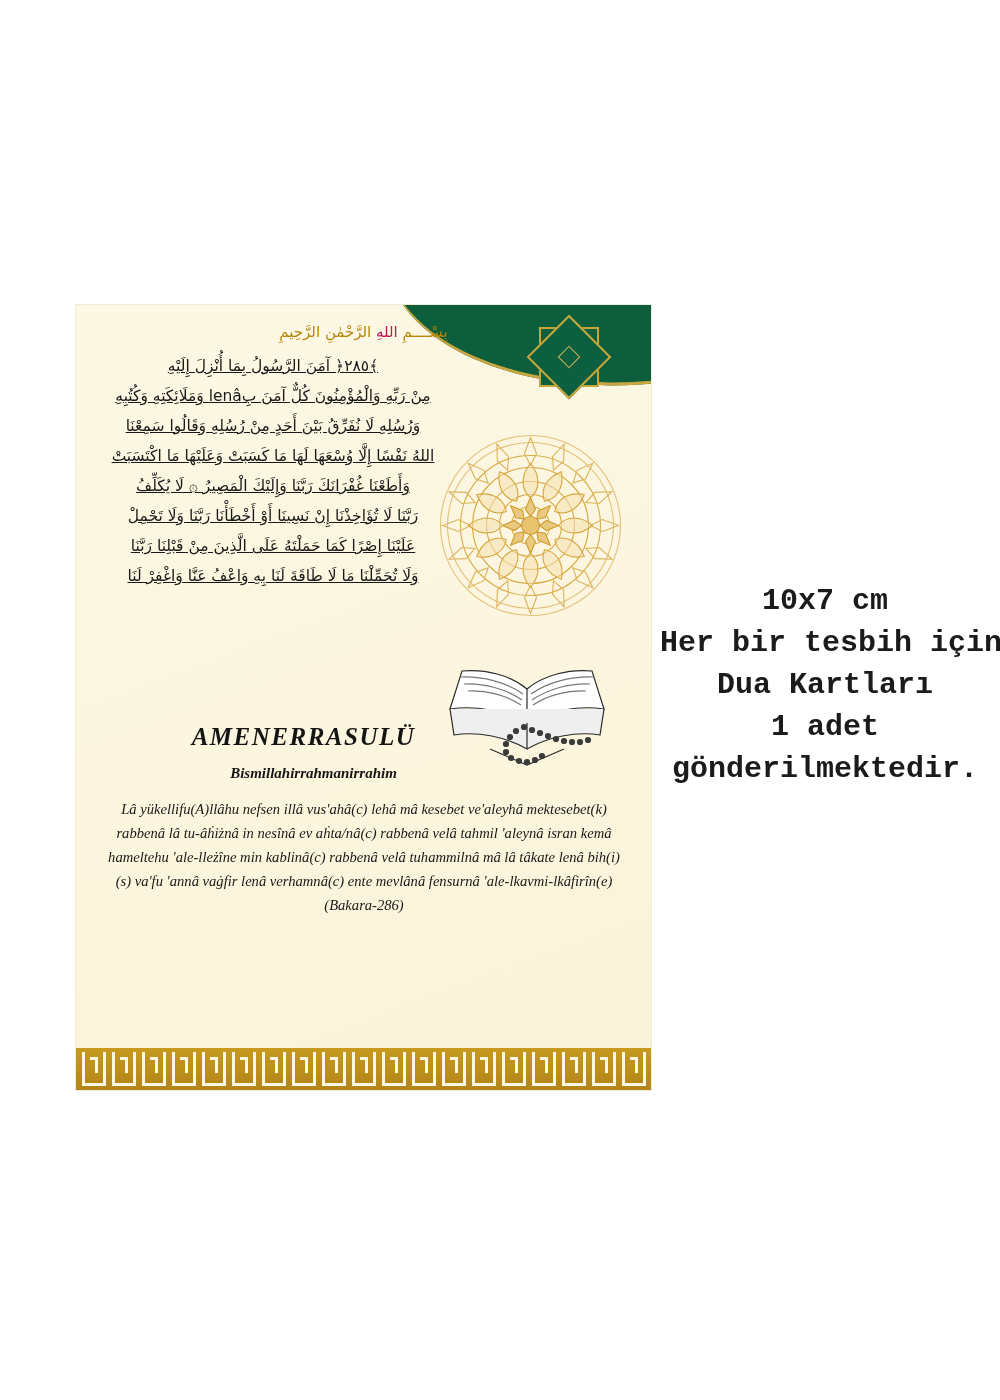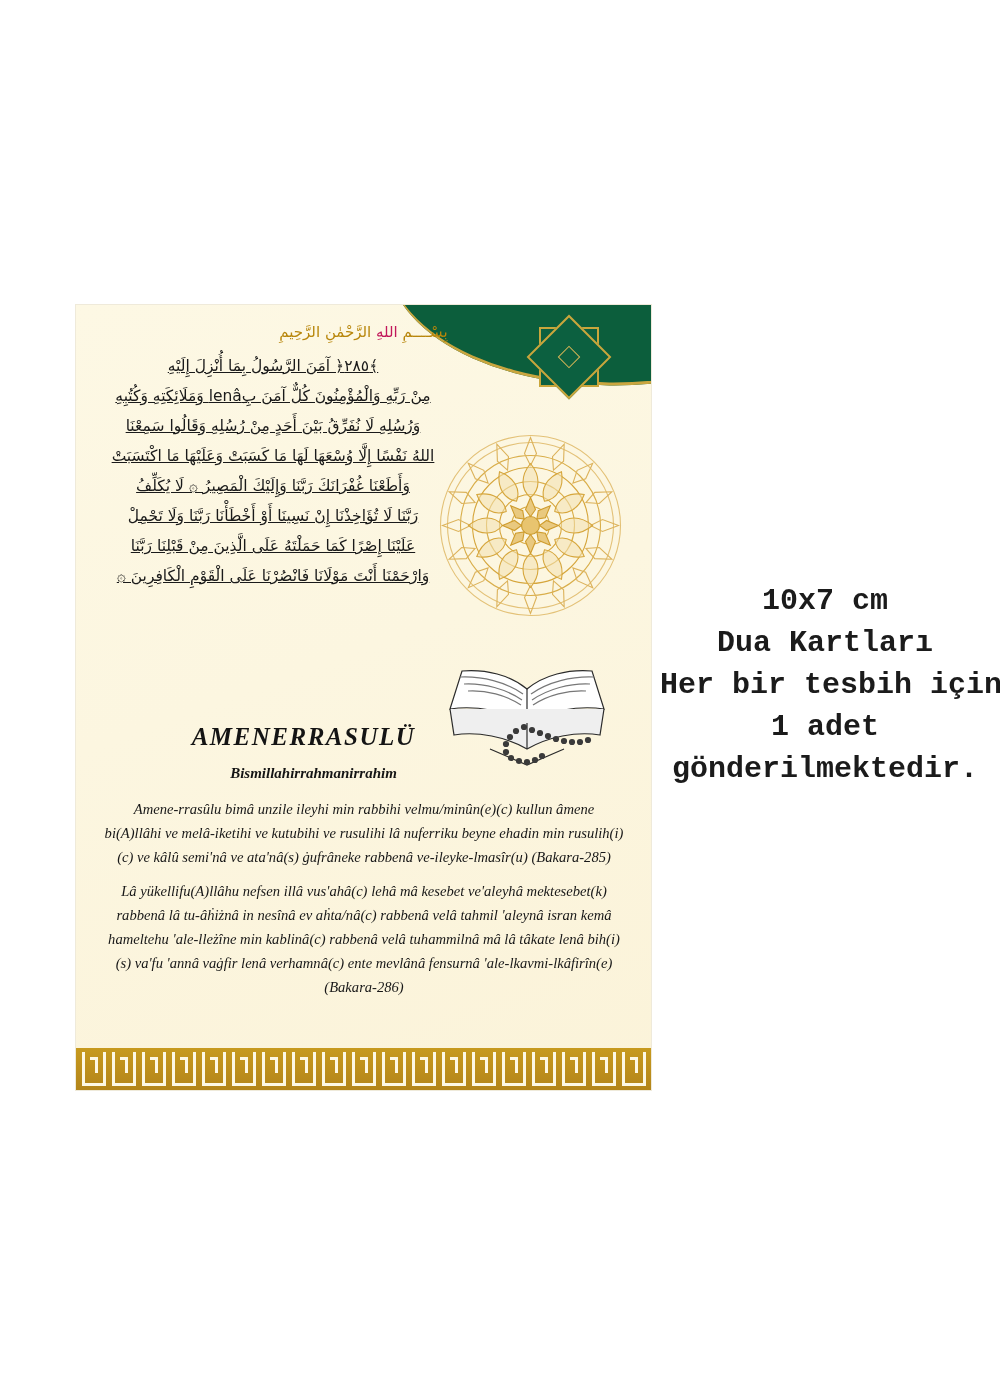--- a/index.html
+++ b/index.html
@@ -261,21 +261,21 @@
     </div>
 
     <div id="arabic-block">
       <div class="ln">﴾٢٨٥﴿ آمَنَ الرَّسُولُ بِمَا أُنْزِلَ إِلَيْهِ</div>
       <div class="ln">مِنْ رَبِّهِ وَالْمُؤْمِنُونَ كُلٌّ آمَنَ بِlenâِ وَمَلَائِكَتِهِ وَكُتُبِهِ</div>
       <div class="ln">وَرُسُلِهِ لَا نُفَرِّقُ بَيْنَ أَحَدٍ مِنْ رُسُلِهِ وَقَالُوا سَمِعْنَا</div>
       <div class="ln">اللهُ نَفْسًا إِلَّا وُسْعَهَا لَهَا مَا كَسَبَتْ وَعَلَيْهَا مَا اكْتَسَبَتْ</div>
       <div class="ln">وَأَطَعْنَا غُفْرَانَكَ رَبَّنَا وَإِلَيْكَ الْمَصِيرُ ۞ لَا يُكَلِّفُ</div>
       <div class="ln">رَبَّنَا لَا تُؤَاخِذْنَا إِنْ نَسِينَا أَوْ أَخْطَأْنَا رَبَّنَا وَلَا تَحْمِلْ</div>
       <div class="ln">عَلَيْنَا إِصْرًا كَمَا حَمَلْتَهُ عَلَى الَّذِينَ مِنْ قَبْلِنَا رَبَّنَا</div>
-      <div class="ln">وَارْحَمْنَا أَنْتَ مَوْلَانَا فَانْصُرْنَا عَلَى الْقَوْمِ الْكَافِرِينَ ۞</div>
+      <div class="ln">وَلَا تُحَمِّلْنَا مَا لَا طَاقَةَ لَنَا بِهِ وَاعْفُ عَنَّا وَاغْفِرْ لَنَا</div>
     </div>
 
     <div id="mandala">
       <svg width="185" height="185" viewBox="0 0 185 185">
         <g transform="translate(92.5,92.5)" fill="none" stroke="#d9ae4a" stroke-width="1.1">
           <circle r="90" stroke="#e3c177"></circle>
           <circle r="83" stroke="#e3c177"></circle>
           <circle r="70"></circle>
           <circle r="58" stroke="#d6a63c"></circle>
           <circle r="44"></circle>
@@ -439,21 +439,20 @@
           <circle cx="95" cy="107" r="3.1"></circle>
           <circle cx="102" cy="103" r="3.1"></circle>
         </g>
       </svg>
     </div>
 
     <div id="title-amenerrasulu">AMENERRASULÜ</div>
     <div id="title-bismillah">Bismillahirrahmanirrahim</div>
 
     <div id="translit">
-      <p>Amene-rrasûlu bimâ unzile ileyhi min rabbihi velmu/minûn(e)(c) kullun âmene bi(A)llâhi ve melâ-iketihi ve kutubihi ve rusulihi lâ nuferriku beyne ehadin min rusulih(i)(c) ve kâlû semi'nâ ve ata'nâ(s) ġufrâneke rabbenâ ve-ileyke-lmasîr(u) (Bakara-285)</p>
       <p>Lâ yükellifu(A)llâhu nefsen illâ vus'ahâ(c) lehâ mâ kesebet ve'aleyhâ mektesebet(k) rabbenâ lâ tu-âḣiżnâ in nesînâ ev aḣta/nâ(c) rabbenâ velâ tahmil 'aleynâ isran kemâ hameltehu 'ale-lleżîne min kablinâ(c) rabbenâ velâ tuhammilnâ mâ lâ tâkate lenâ bih(i)(s) va'fu 'annâ vaġfir lenâ verhamnâ(c) ente mevlânâ fensurnâ 'ale-lkavmi-lkâfirîn(e)(Bakara-286)</p>
     </div>
 
     <div id="greek-border">
       <div class="key-row">
         <div class="key" style="left:6px"></div>
         <div class="key" style="left:36px"></div>
         <div class="key" style="left:66px"></div>
         <div class="key" style="left:96px"></div>
         <div class="key" style="left:126px"></div>
@@ -471,19 +470,19 @@
         <div class="key" style="left:486px"></div>
         <div class="key" style="left:516px"></div>
         <div class="key" style="left:546px"></div>
       </div>
     </div>
 
   </div>
 
   <div id="promo-text">
     <div>10x7 cm</div>
+    <div>Her bir tesbih için</div>
     <div>Dua Kartları</div>
-    <div>Her bir tesbih için</div>
     <div>1 adet</div>
     <div>gönderilmektedir.</div>
   </div>
 
 </div>
 
 </body></html>

